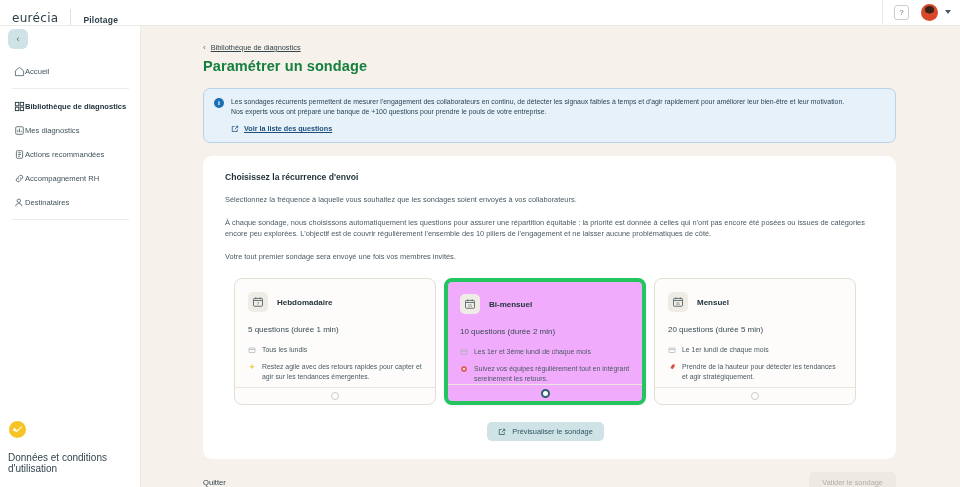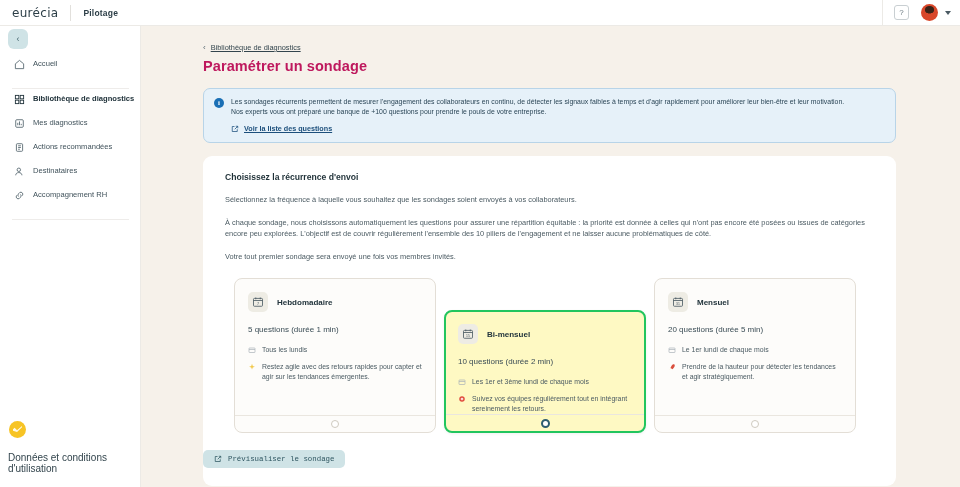--- a/index.html
+++ b/index.html
@@ -7,21 +7,21 @@
     width: 960px; height: 487px;
     font-family: "Liberation Sans", sans-serif;
     background: #f6f1ea;
     overflow: hidden;
   }
 
   
   .topbar {
     position: absolute; top: 0; left: 0; width: 960px; height: 26px;
     background: #ffffff;
-    display: flex; align-items: center;
+    display: flex; align-items: flex-end;
     border-bottom: 1px solid #eceae6;
     z-index: 5;
   }
   .logo {
     margin-left: 12px;
     font-size: 12px; letter-spacing: .3px; color: #2c3e47;
     font-family: "DejaVu Sans", sans-serif;
   }
   .topbar-sep { width: 1px; height: 16px; background: #e2e0dc; margin: 0 12px; }
   .module-name { font-size: 8.5px; font-weight: bold; color: #2c3e47; letter-spacing: .2px; }
@@ -49,21 +49,21 @@
     position: absolute; top: 26px; left: 0; width: 141px; height: 461px;
     background: #ffffff; border-right: 1px solid #eceae6;
   }
   .collapse-btn {
     position: absolute; top: 3px; left: 8px; width: 20px; height: 20px;
     border-radius: 6px; background: #cfe3e6; color: #4a6b74;
     display: flex; align-items: center; justify-content: center; font-size: 9px;
   }
   .nav { position: absolute; top: 33px; left: 0; width: 141px; }
   .nav-item {
-    display: flex; align-items: flex-start; height: 24px; padding-left: 14px; gap: 8px;
+    display: flex; align-items: center; height: 24px; padding-left: 14px; 
     font-size: 7.6px; color: #40525b; white-space: nowrap;
   }
   .nav-item.active { font-weight: bold; color: #22343c; }
   .nav-sep { height: 1px; background: #eeecea; margin: 5px 12px; }
   .nav-icon { width: 11px; height: 11px; flex: 0 0 11px; display: block; }
   .nav-icon svg { width: 11px; height: 11px; display: block; }
 
   .sidebar-footer { position: absolute; bottom: 0; left: 0; width: 141px; padding-bottom: 13px; }
   .badge-circle {
     width: 17px; height: 17px; border-radius: 50%; background: #f7c425;
@@ -78,21 +78,21 @@
 
   
   .main {
     position: absolute; top: 26px; left: 141px; width: 819px; height: 461px;
     background: #f6f1ea; overflow: hidden;
   }
   .breadcrumb { display: flex; align-items: center; gap: 5px; margin: 17px 0 0 62px; }
   .bc-chev { font-size: 8px; color: #5a6b73; }
   .bc-link { font-size: 7.4px; color: #33454d; text-decoration: underline; }
   .page-title {
-    margin: 6px 0 0 62px; font-size: 14.5px; font-weight: bold; color: #be185d;
+    margin: 6px 0 0 62px; font-size: 14.5px; font-weight: bold; color: #15803d;
     letter-spacing: .1px;
   }
 
   
   .banner {
     margin: 14px 0 0 62px; width: 693px; border: 1px solid #b8d4e8;
     background: #e6f1f9; border-radius: 7px; padding: 8px 10px 9px 10px;
     display: flex; gap: 7px;
   }
   .info-icon {
@@ -119,23 +119,22 @@
   }
 
   
   .options { display: flex; gap: 8px; margin: 16px 0 0 31px; }
   .opt-card {
     width: 202px; background: #fdfcfa; border: 1px solid #e3ded6;
     border-radius: 8px; position: relative; padding: 13px 13px 0 13px;
     display: flex; flex-direction: column;
   }
   .opt-card.selected {
-    border: 2px solid #22c55e; background: #fef9c3; padding: 12px 12px 0 12px;
+    border: 4px solid #22c55e; background: #f0abfc; padding: 12px 12px 0 12px;
     box-shadow: 0 1px 3px rgba(0,0,0,.06);
-    margin-top: 32px;
   }
   .opt-head { display: flex; align-items: center; gap: 9px; }
   .cal-icon {
     width: 20px; height: 20px; border-radius: 5px; background: #eeece4;
     display: flex; align-items: center; justify-content: center; flex: 0 0 20px;
   }
   .cal-icon svg { width: 12px; height: 12px; display: block; }
   .opt-title { font-size: 8px; font-weight: bold; color: #22343c; }
   .opt-sub { font-size: 8px; color: #3a4c55; margin-top: 13px; }
   .feat-list { margin-top: 11px; display: flex; flex-direction: column; gap: 7px; }
@@ -148,21 +147,21 @@
     display: flex; align-items: center; justify-content: center;
     margin-left: -13px; margin-right: -13px;
   }
   .opt-card.selected .opt-foot { margin-left: -12px; margin-right: -12px; }
   .radio {
     width: 8px; height: 8px; border-radius: 50%;
     border: 1px solid #cfcabf; background: #fff;
   }
   .radio.on { border: 2.5px solid #2e5d70; background: #fff; width: 9px; height: 9px; }
 
-  .preview-row { display: flex; margin-top: 17px; font-family: Liberation Mono, monospace; }
+  .preview-row { display: flex; justify-content: center; margin-top: 17px; }
   .preview-btn {
     display: flex; align-items: center; gap: 6px; background: #cfe3e6;
     color: #2e5560; border-radius: 5px; padding: 5px 11px; font-size: 7.4px;
   }
   .preview-btn svg { width: 8px; height: 8px; display: block; }
 
   
   .bottom-row {
     margin: 13px 0 0 62px; width: 693px; display: flex; align-items: center;
   }
@@ -231,35 +230,35 @@
             <rect x="3.5" y="2.5" width="9" height="11" rx="1.2"></rect>
             <path d="M6 5.5h4M6 8h4M6 10.5h2.5"></path>
           </svg>
       </span>
       <span>Actions recommandées</span>
     </div>
 
     <div class="nav-item">
       <span class="nav-icon">
         <svg viewBox="0 0 16 16" fill="none" stroke="#5a6b73" stroke-width="1.3">
+            <path d="M6.5 9.5a3 3 0 010-4l2-2a3 3 0 014 4l-1 1"></path>
+            <path d="M9.5 6.5a3 3 0 010 4l-2 2a3 3 0 01-4-4l1-1"></path>
+          </svg>
+      </span>
+      <span>Accompagnement RH</span>
+    </div>
+
+    <div class="nav-item">
+      <span class="nav-icon">
+        <svg viewBox="0 0 16 16" fill="none" stroke="#5a6b73" stroke-width="1.3">
             <circle cx="7" cy="5.5" r="2.5"></circle>
             <path d="M2.5 13.5c0-2.5 2-4 4.5-4s4.5 1.5 4.5 4"></path>
           </svg>
       </span>
       <span>Destinataires</span>
-    </div>
-
-    <div class="nav-item">
-      <span class="nav-icon">
-        <svg viewBox="0 0 16 16" fill="none" stroke="#5a6b73" stroke-width="1.3">
-            <path d="M6.5 9.5a3 3 0 010-4l2-2a3 3 0 014 4l-1 1"></path>
-            <path d="M9.5 6.5a3 3 0 010 4l-2 2a3 3 0 01-4-4l1-1"></path>
-          </svg>
-      </span>
-      <span>Accompagnement RH</span>
     </div>
 
     <div class="nav-sep"></div>
 
   </div>
 
   <div class="sidebar-footer">
     <div class="badge-circle"></div>
     <div class="footer-link">Données et conditions d'utilisation</div>
   </div>

